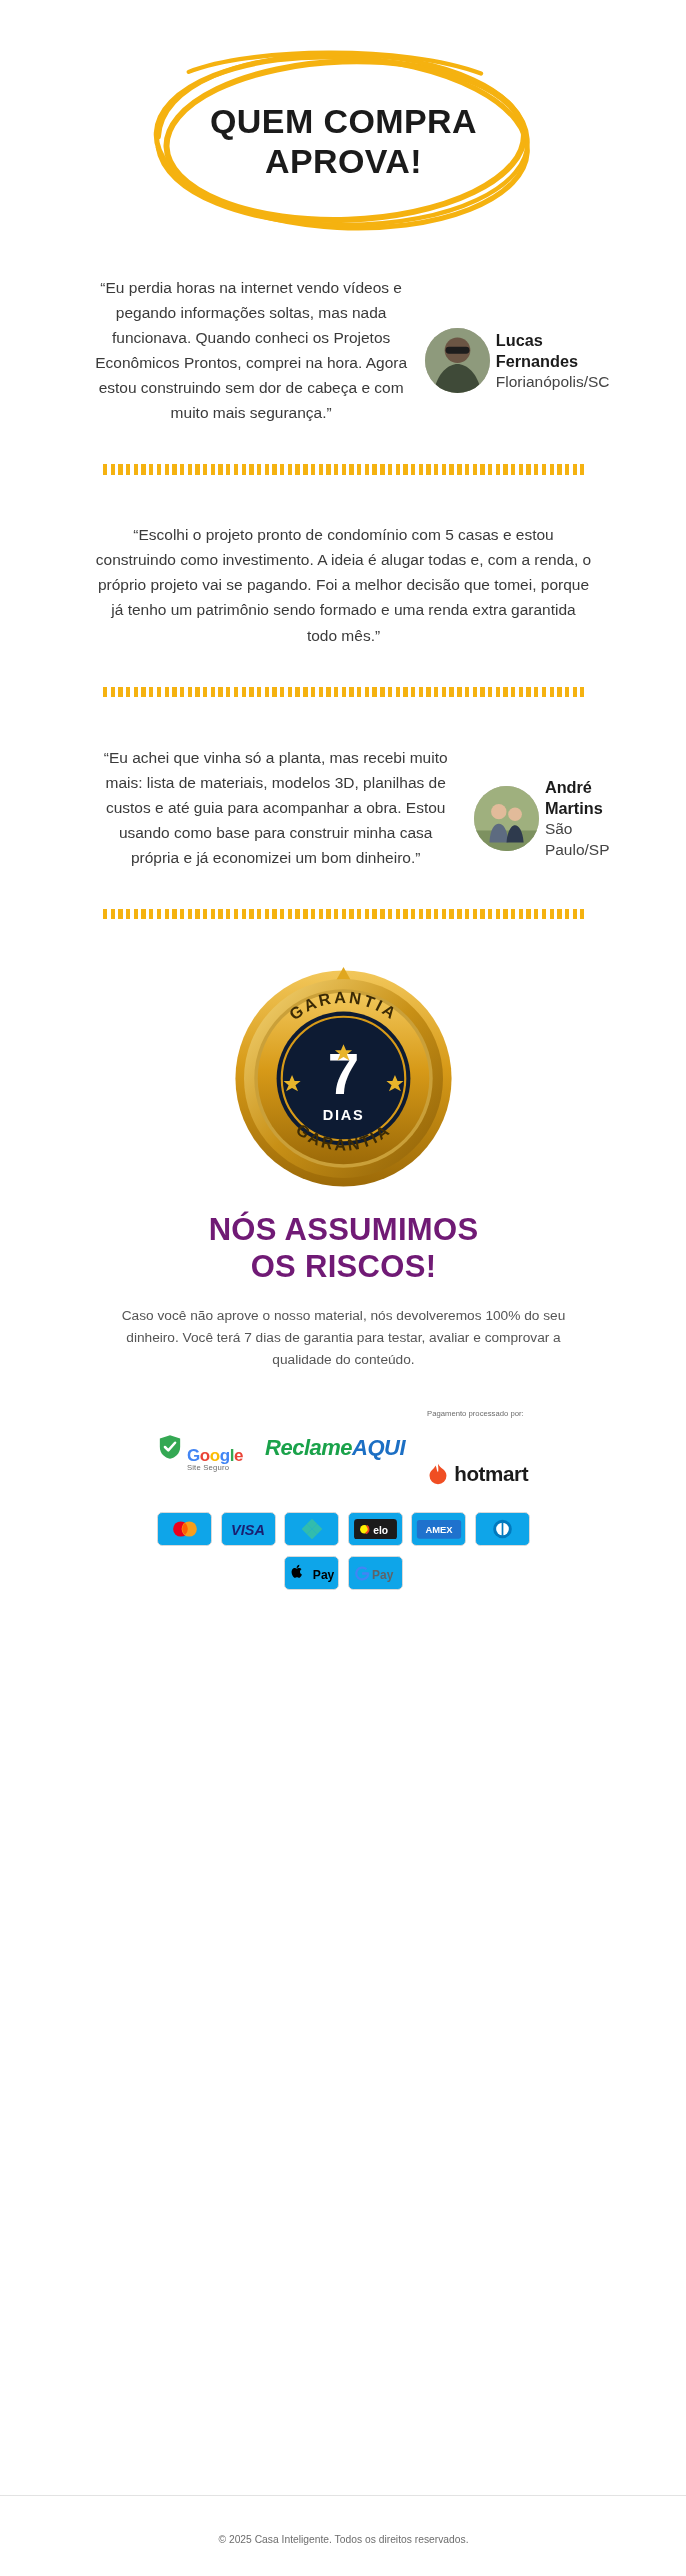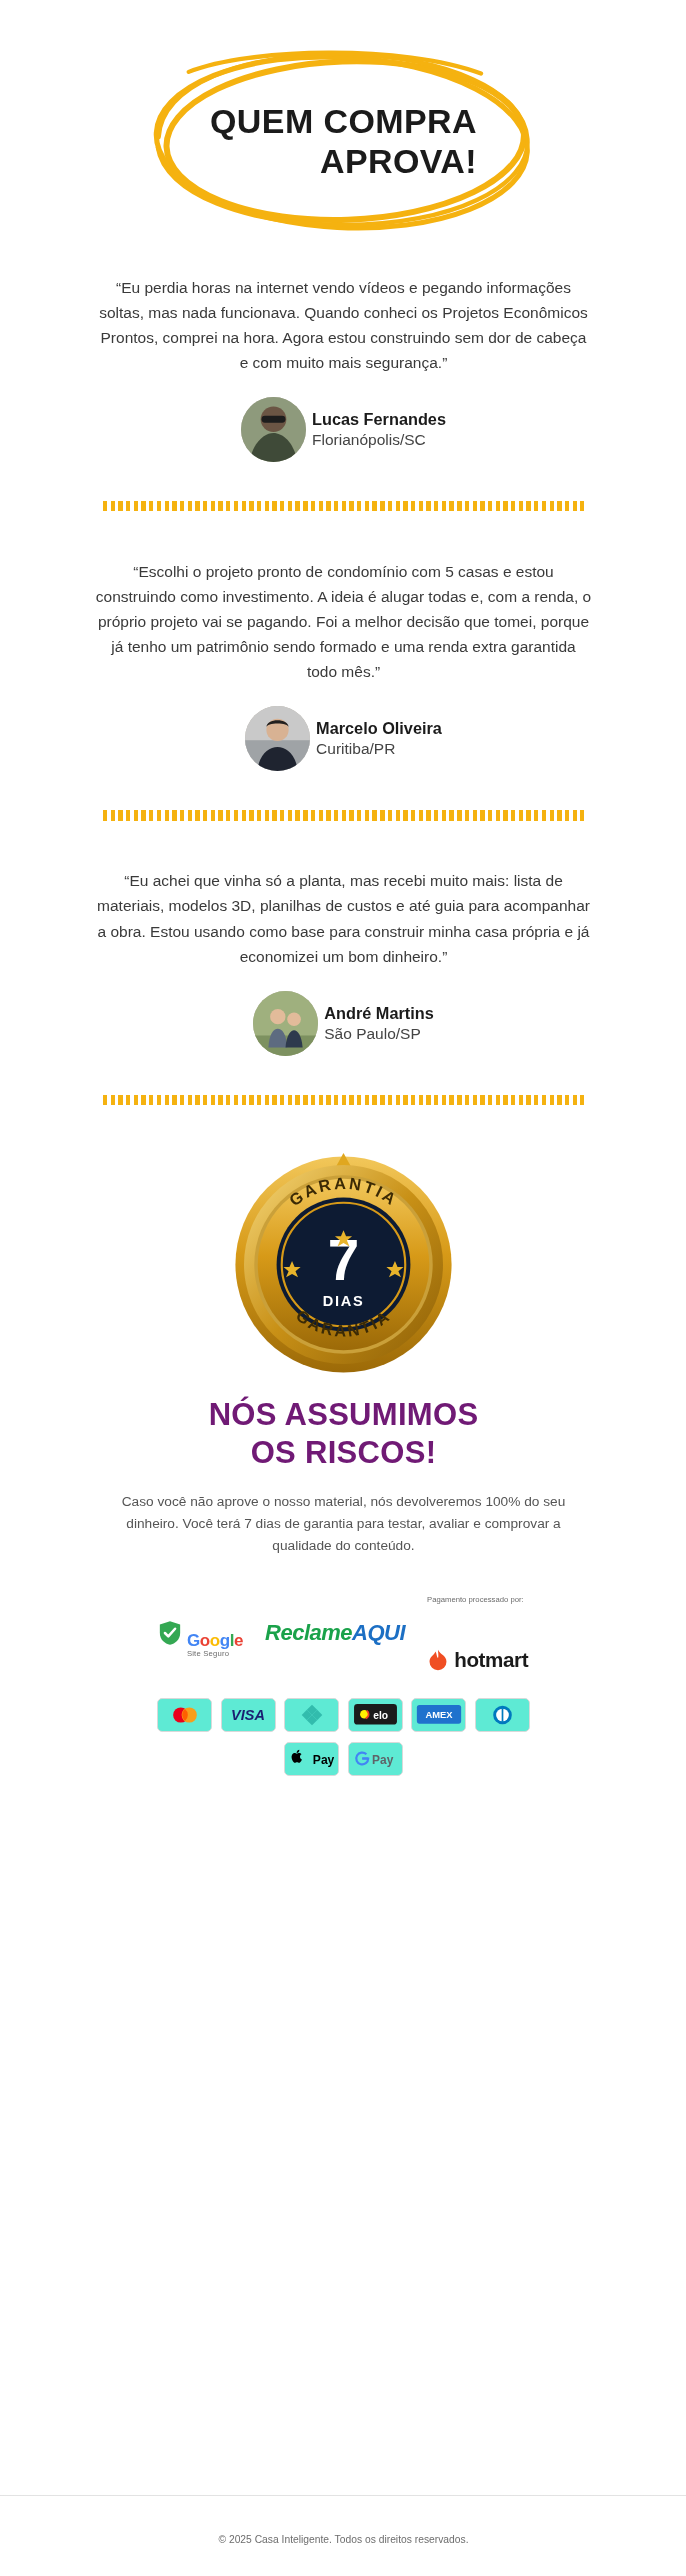--- a/index.html
+++ b/index.html
@@ -31,34 +31,34 @@
   }
   .headline-wrap svg {
     position: absolute;
     inset: 0;
     width: 100%;
     height: 100%;
   }
   .headline-text {
     position: relative;
     z-index: 2;
-    text-align: right;
+    text-align: center;
     font-size: 34px;
     font-weight: bold;
     line-height: 1.15;
     letter-spacing: 0.4px;
     color: #1b1b1b;
     text-transform: uppercase;
   }
 
   
   .testimonial {
     width: 532px;
     display: flex;
-    flex-direction: column;
+    flex-direction: row;
     align-items: center;
     padding: 8.6px 0 0 0;
   }
   .testimonial-quote {
     font-size: 15.5px;
     line-height: 1.62;
     text-align: center;
     color: #3a3a3a;
     padding: 0 17px;
   }
@@ -199,21 +199,21 @@
     justify-content: center;
     gap: 8.6px;
     margin-top: 26px;
   }
   .pay-row.second { margin-top: 10.3px; }
   .pay-card {
     width: 55px;
     height: 34px;
     border: 0.9px solid #d9d9d9;
     border-radius: 5.2px;
-    background: #5eead4;
+    background: #0ea5e9;
     display: flex;
     align-items: center;
     justify-content: center;
   }
   .pay-card svg { display: block; }
 
   
   .footer {
     width: 100%;
     margin-top: auto;
@@ -256,35 +256,20 @@
       <div class="author-name">Lucas Fernandes</div>
       <div class="author-city">Florianópolis/SC</div>
     </div>
   </div>
 </div>
 
 <div class="divider"></div>
 
 <div class="testimonial">
   <p class="testimonial-quote">“Escolhi o projeto pronto de condomínio com 5 casas e estou construindo como investimento. A ideia é alugar todas e, com a renda, o próprio projeto vai se pagando. Foi a melhor decisão que tomei, porque já tenho um patrimônio sendo formado e uma renda extra garantida todo mês.”</p>
-  <div class="author-row">
-    <div class="avatar">
-      <svg viewBox="0 0 76 76" aria-hidden="true">
-        <rect width="76" height="76" fill="#c9c9c9"></rect>
-        <rect y="40" width="76" height="36" fill="#9fa3a6"></rect>
-        <circle cx="38" cy="28" r="13" fill="#d8b293"></circle>
-        <path d="M25,25 C25,14 51,14 51,25 C51,19 25,19 25,25 Z" fill="#22201f"></path>
-        <path d="M14,76 C17,56 28,48 38,48 C48,48 59,56 62,76 Z" fill="#1f2430"></path>
-      </svg>
-    </div>
-    <div class="author-info">
-      <div class="author-name">Marcelo Oliveira</div>
-      <div class="author-city">Curitiba/PR</div>
-    </div>
-  </div>
 </div>
 
 <div class="divider"></div>
 
 <div class="testimonial">
   <p class="testimonial-quote">“Eu achei que vinha só a planta, mas recebi muito mais: lista de materiais, modelos 3D, planilhas de custos e até guia para acompanhar a obra. Estou usando como base para construir minha casa própria e já economizei um bom dinheiro.”</p>
   <div class="author-row">
     <div class="avatar">
       <svg viewBox="0 0 76 76" aria-hidden="true">
         <rect width="76" height="76" fill="#9fb07e"></rect>

